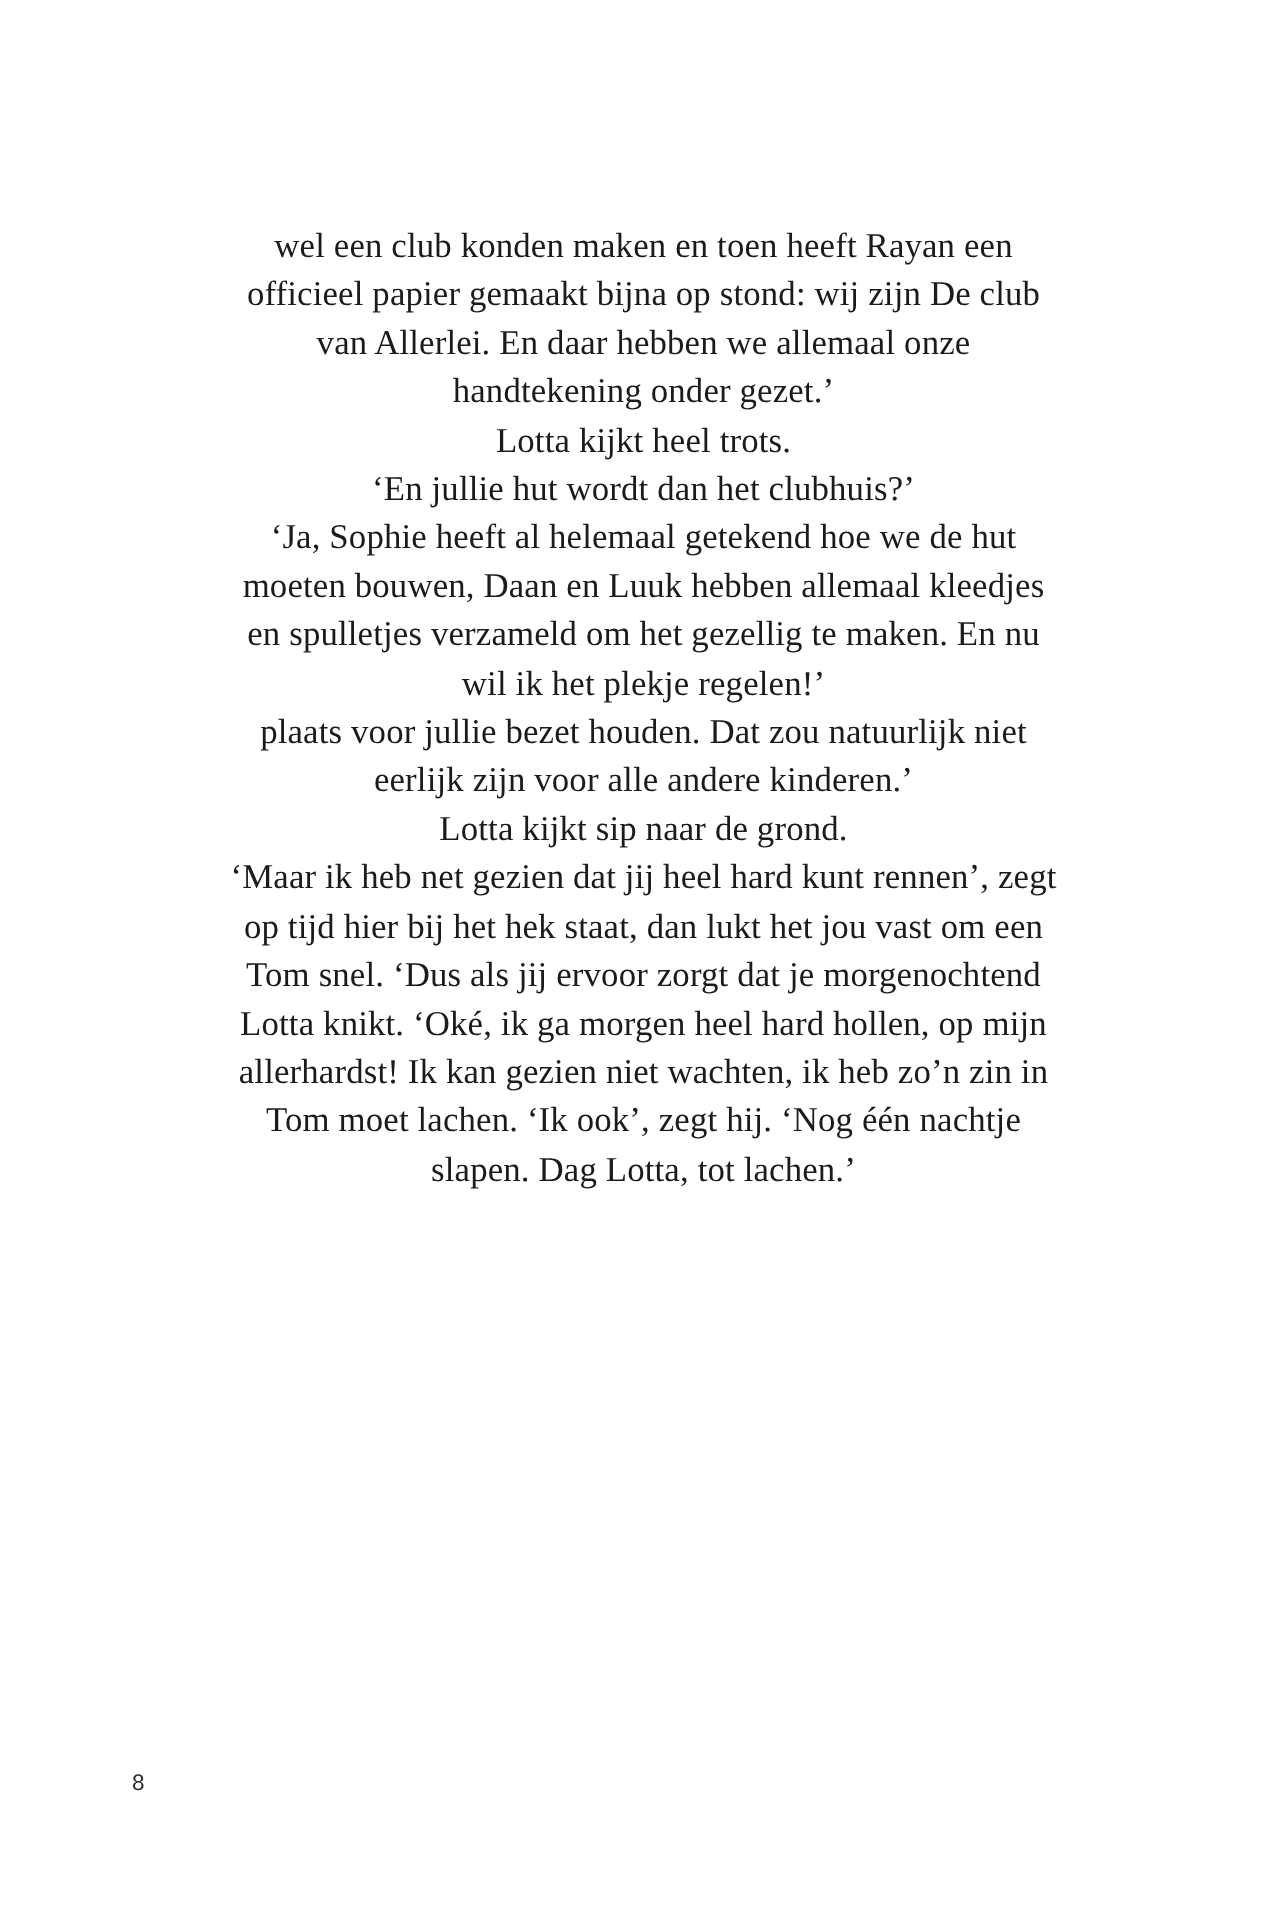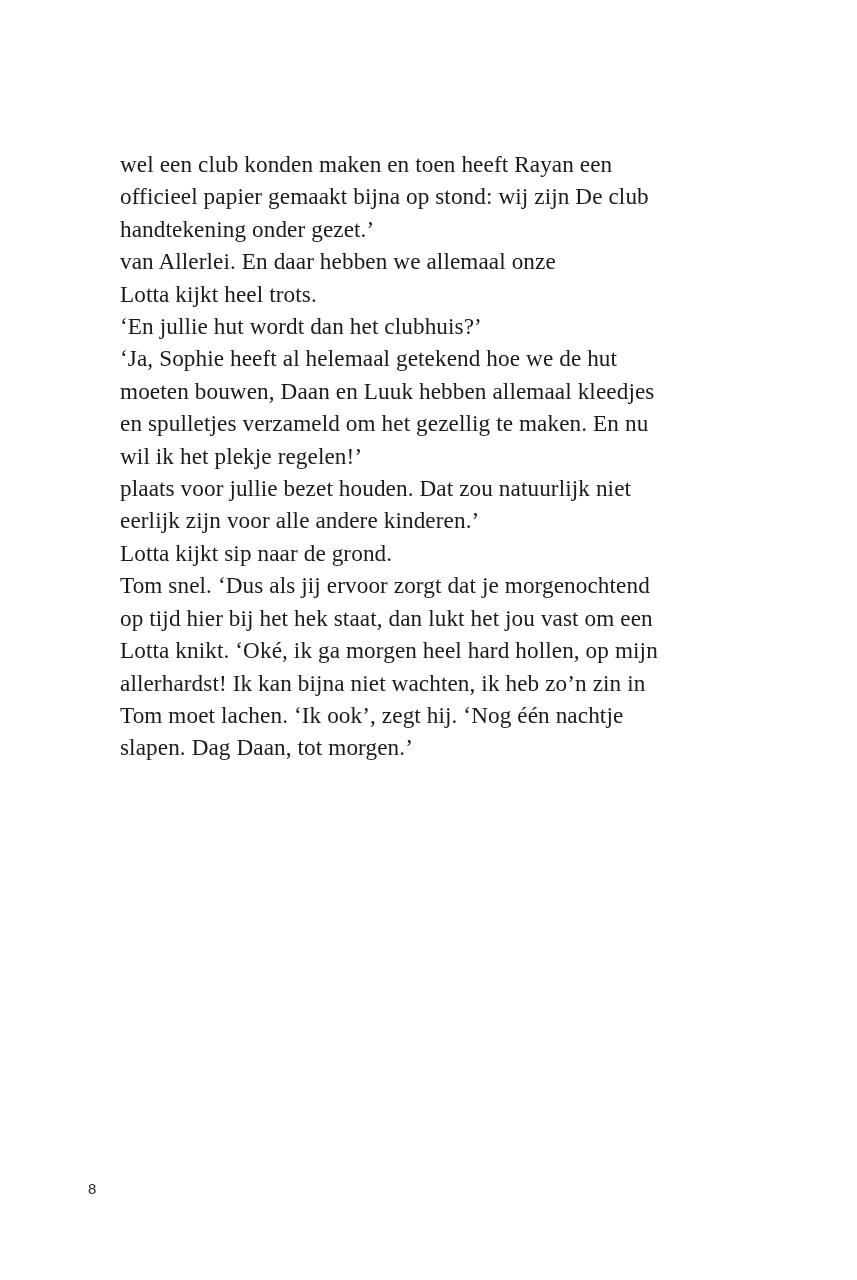--- a/index.html
+++ b/index.html
@@ -27,54 +27,56 @@
     width: 618px;
   }
   .text-line {
     font-family: "Liberation Serif", "DejaVu Serif", serif;
     font-size: 23.2px;
     line-height: 32.4px;
     color: #1c1b1a;
     white-space: pre;
     letter-spacing: 0.1px;
     font-weight: 400;
+    text-align: center;
   }
   .folio {
     position: absolute;
     left: 88px;
     top: 1180px;
     font-family: "Liberation Sans", "DejaVu Sans", sans-serif;
     font-size: 15px;
     line-height: 18px;
     color: #2a2a2a;
     font-weight: 400;
   }
 </style>
 </head>
 <body>
 
 <div class="page">
 
   <div class="text-block">
       <div class="text-line">wel een club konden maken en toen heeft Rayan een</div>
       <div class="text-line">officieel papier gemaakt bijna op stond: wij zijn De club</div>
+      <div class="text-line">van Allerlei. En daar hebben we allemaal onze</div>
       <div class="text-line">handtekening onder gezet.’</div>
-      <div class="text-line">van Allerlei. En daar hebben we allemaal onze</div>
       <div class="text-line">Lotta kijkt heel trots.</div>
       <div class="text-line">‘En jullie hut wordt dan het clubhuis?’</div>
       <div class="text-line">‘Ja, Sophie heeft al helemaal getekend hoe we de hut</div>
       <div class="text-line">moeten bouwen, Daan en Luuk hebben allemaal kleedjes</div>
       <div class="text-line">en spulletjes verzameld om het gezellig te maken. En nu</div>
       <div class="text-line">wil ik het plekje regelen!’</div>
       <div class="text-line">plaats voor jullie bezet houden. Dat zou natuurlijk niet</div>
       <div class="text-line">eerlijk zijn voor alle andere kinderen.’</div>
       <div class="text-line">Lotta kijkt sip naar de grond.</div>
+      <div class="text-line">‘Maar ik heb net gezien dat jij heel hard kunt rennen’, zegt</div>
+      <div class="text-line">op tijd hier bij het hek staat, dan lukt het jou vast om een</div>
       <div class="text-line">Tom snel. ‘Dus als jij ervoor zorgt dat je morgenochtend</div>
-      <div class="text-line">op tijd hier bij het hek staat, dan lukt het jou vast om een</div>
       <div class="text-line">Lotta knikt. ‘Oké, ik ga morgen heel hard hollen, op mijn</div>
-      <div class="text-line">allerhardst! Ik kan bijna niet wachten, ik heb zo’n zin in</div>
+      <div class="text-line">allerhardst! Ik kan gezien niet wachten, ik heb zo’n zin in</div>
       <div class="text-line">Tom moet lachen. ‘Ik ook’, zegt hij. ‘Nog één nachtje</div>
-      <div class="text-line">slapen. Dag Daan, tot morgen.’</div>
+      <div class="text-line">slapen. Dag Lotta, tot lachen.’</div>
     </div>
 
   <div class="folio">8</div>
 
 </div>
 
 </body></html>

